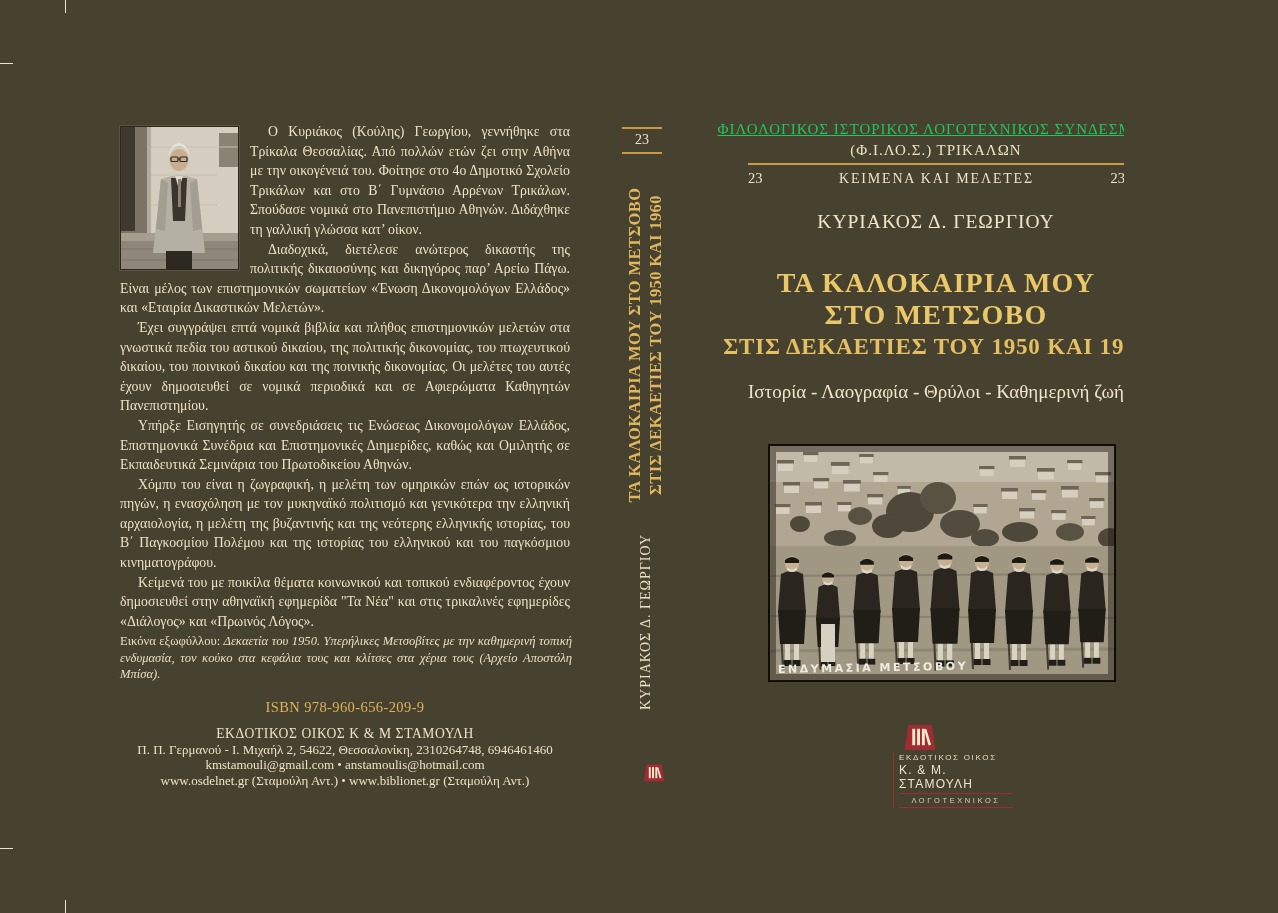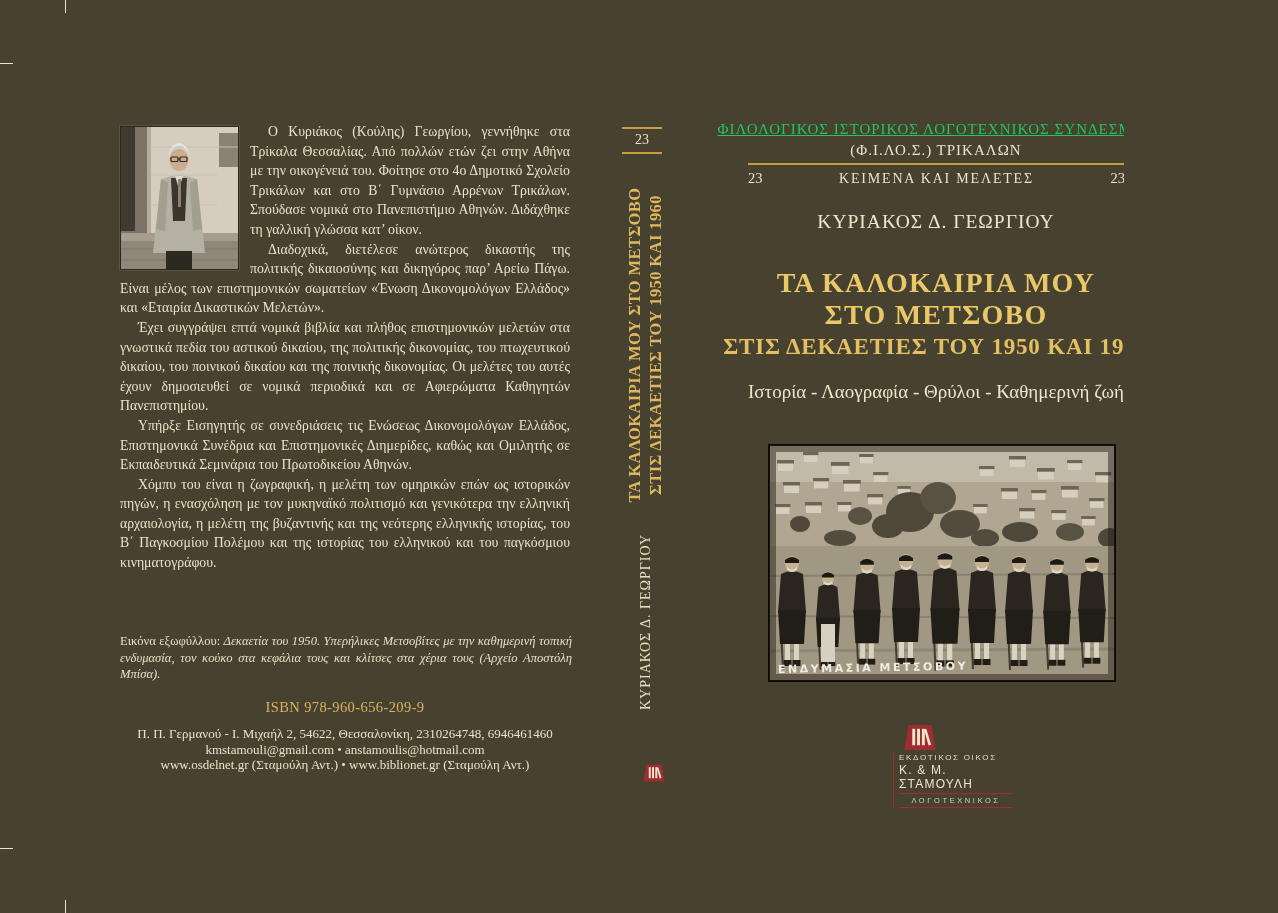--- a/index.html
+++ b/index.html
@@ -131,29 +131,31 @@
           <rect x="50" y="30" width="7" height="4.5" rx="1" fill="none" stroke="#2e2a22" stroke-width="1.2"></rect>
           <rect x="59" y="30" width="7" height="4.5" rx="1" fill="none" stroke="#2e2a22" stroke-width="1.2"></rect>
           <line x1="57" y1="32" x2="59" y2="32" stroke="#2e2a22" stroke-width="1"></line>
         </svg>
       </div>
       <p class="bio-p">Ο Κυριάκος (Κούλης) Γεωργίου, γεννήθηκε στα Τρίκαλα Θεσσαλίας. Από πολλών ετών ζει στην Αθήνα με την οικογένειά του. Φοίτησε στο 4ο Δημοτικό Σχολείο Τρικάλων και στο Β΄ Γυμνάσιο Αρρένων Τρικάλων. Σπούδασε νομικά στο Πανεπιστήμιο Αθηνών. Διδάχθηκε τη γαλλική γλώσσα κατ’ οίκον.</p>
       <p class="bio-p">Διαδοχικά, διετέλεσε ανώτερος δικαστής της πολιτικής δικαιοσύνης και δικηγόρος παρ’ Αρείω Πάγω. Είναι μέλος των επιστημονικών σωματείων «Ένωση Δικονομολόγων Ελλάδος» και «Εταιρία Δικαστικών Μελετών».</p>
       <p class="bio-p">Έχει συγγράψει επτά νομικά βιβλία και πλήθος επιστημονικών μελετών στα γνωστικά πεδία του αστικού δικαίου, της πολιτικής δικονομίας, του πτωχευτικού δικαίου, του ποινικού δικαίου και της ποινικής δικονομίας. Οι μελέτες του αυτές έχουν δημοσιευθεί σε νομικά περιοδικά και σε Αφιερώματα Καθηγητών Πανεπιστημίου.</p>
       <p class="bio-p">Υπήρξε Εισηγητής σε συνεδριάσεις τις Ενώσεως Δικονομολόγων Ελλάδος, Επιστημονικά Συνέδρια και Επιστημονικές Διημερίδες, καθώς και Ομιλητής σε Εκπαιδευτικά Σεμινάρια του Πρωτοδικείου Αθηνών.</p>
       <p class="bio-p">Χόμπυ του είναι η ζωγραφική, η μελέτη των ομηρικών επών ως ιστορικών πηγών, η ενασχόληση με τον μυκηναϊκό πολιτισμό και γενικότερα την ελληνική αρχαιολογία, η μελέτη της βυζαντινής και της νεότερης ελληνικής ιστορίας, του Β΄ Παγκοσμίου Πολέμου και της ιστορίας του ελληνικού και του παγκόσμιου κινηματογράφου.</p>
+      <p class="bio-p">Κείμενά του με ποικίλα θέματα κοινωνικού και τοπικού ενδιαφέροντος έχουν δημοσιευθεί στην αθηναϊκή εφημερίδα "Τα Νέα" και στις τρικαλινές εφημερίδες «Διάλογος» και «Πρωινός Λόγος».</p>
     </div>
 
     <p class="cover-caption">
       <span class="cap-label">Εικόνα εξωφύλλου:</span><span class="cap-text"> Δεκαετία του 1950. Υπερήλικες Μετσοβίτες με την καθημερινή τοπική ενδυμασία, τον κούκο στα κεφάλια τους και κλίτσες στα χέρια τους (Αρχείο Αποστόλη Μπίσα).</span>
     </p>
 
     <div class="isbn-line">ISBN 978-960-656-209-9</div>
 
     <div class="pub-block">
+      <div class="pub-name">ΕΚΔΟΤΙΚΟΣ ΟΙΚΟΣ Κ &amp; Μ ΣΤΑΜΟΥΛΗ</div>
       <div>Π. Π. Γερμανού - Ι. Μιχαήλ 2, 54622, Θεσσαλονίκη, 2310264748, 6946461460</div>
       <div>kmstamouli@gmail.com • anstamoulis@hotmail.com</div>
       <div>www.osdelnet.gr (Σταμούλη Αντ.) • www.biblionet.gr (Σταμούλη Αντ.)</div>
     </div>
   </section>
 
   <section>
     <div class="spine-number">23</div>
 
     <div class="rot-anchor spine-title-anchor">

